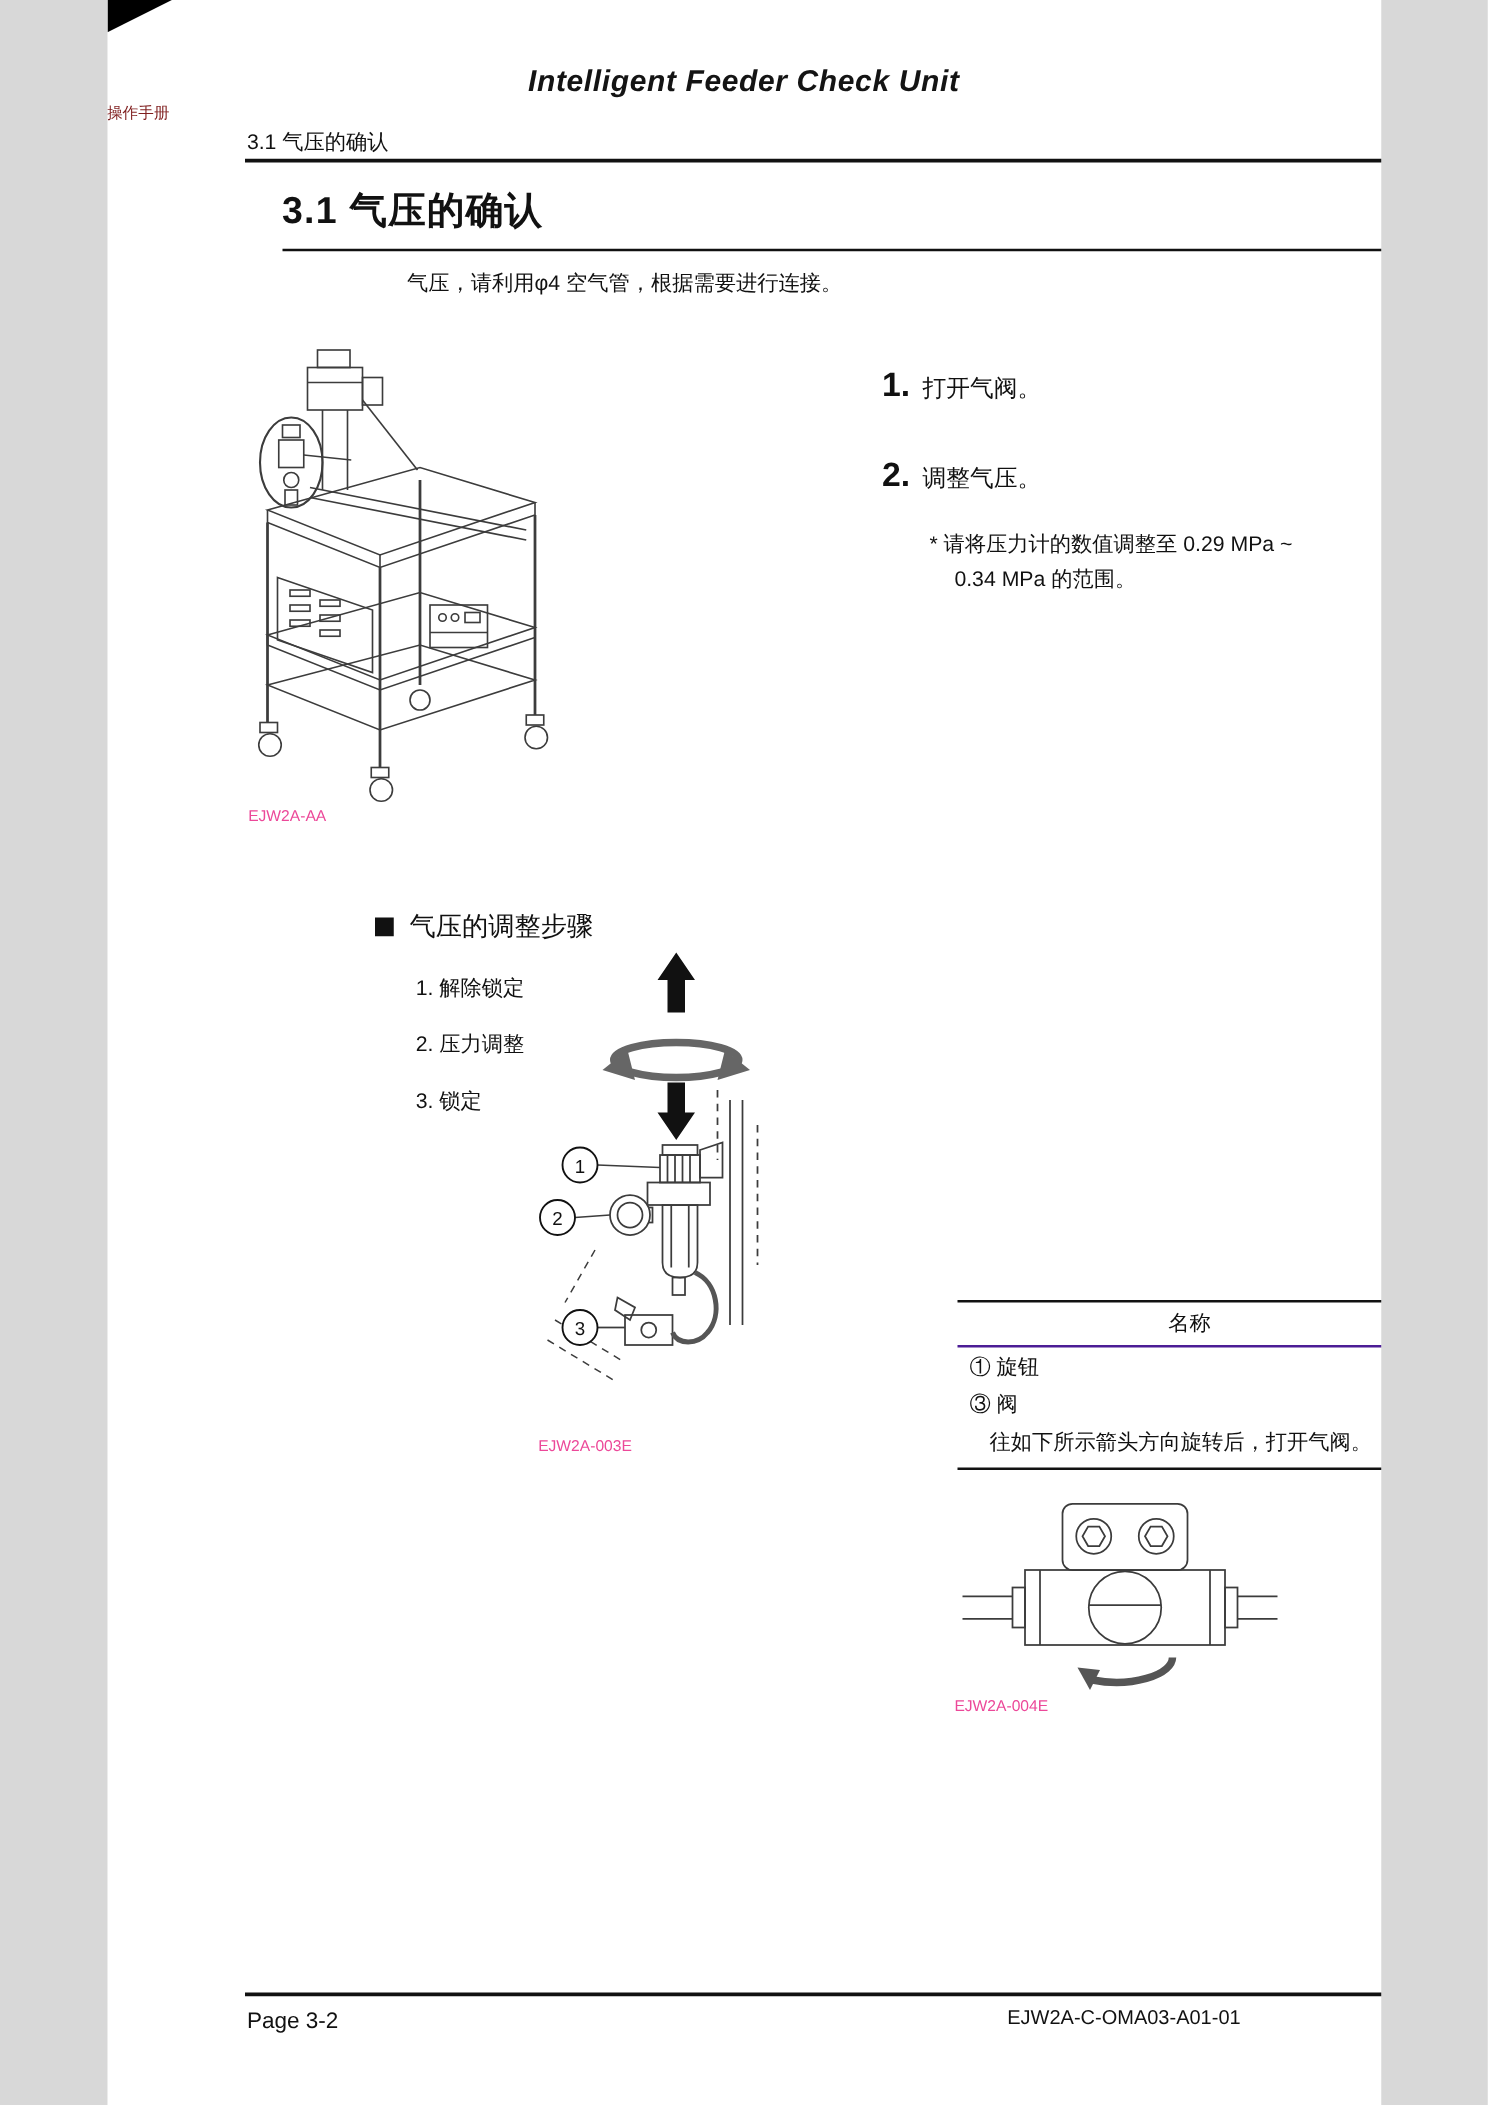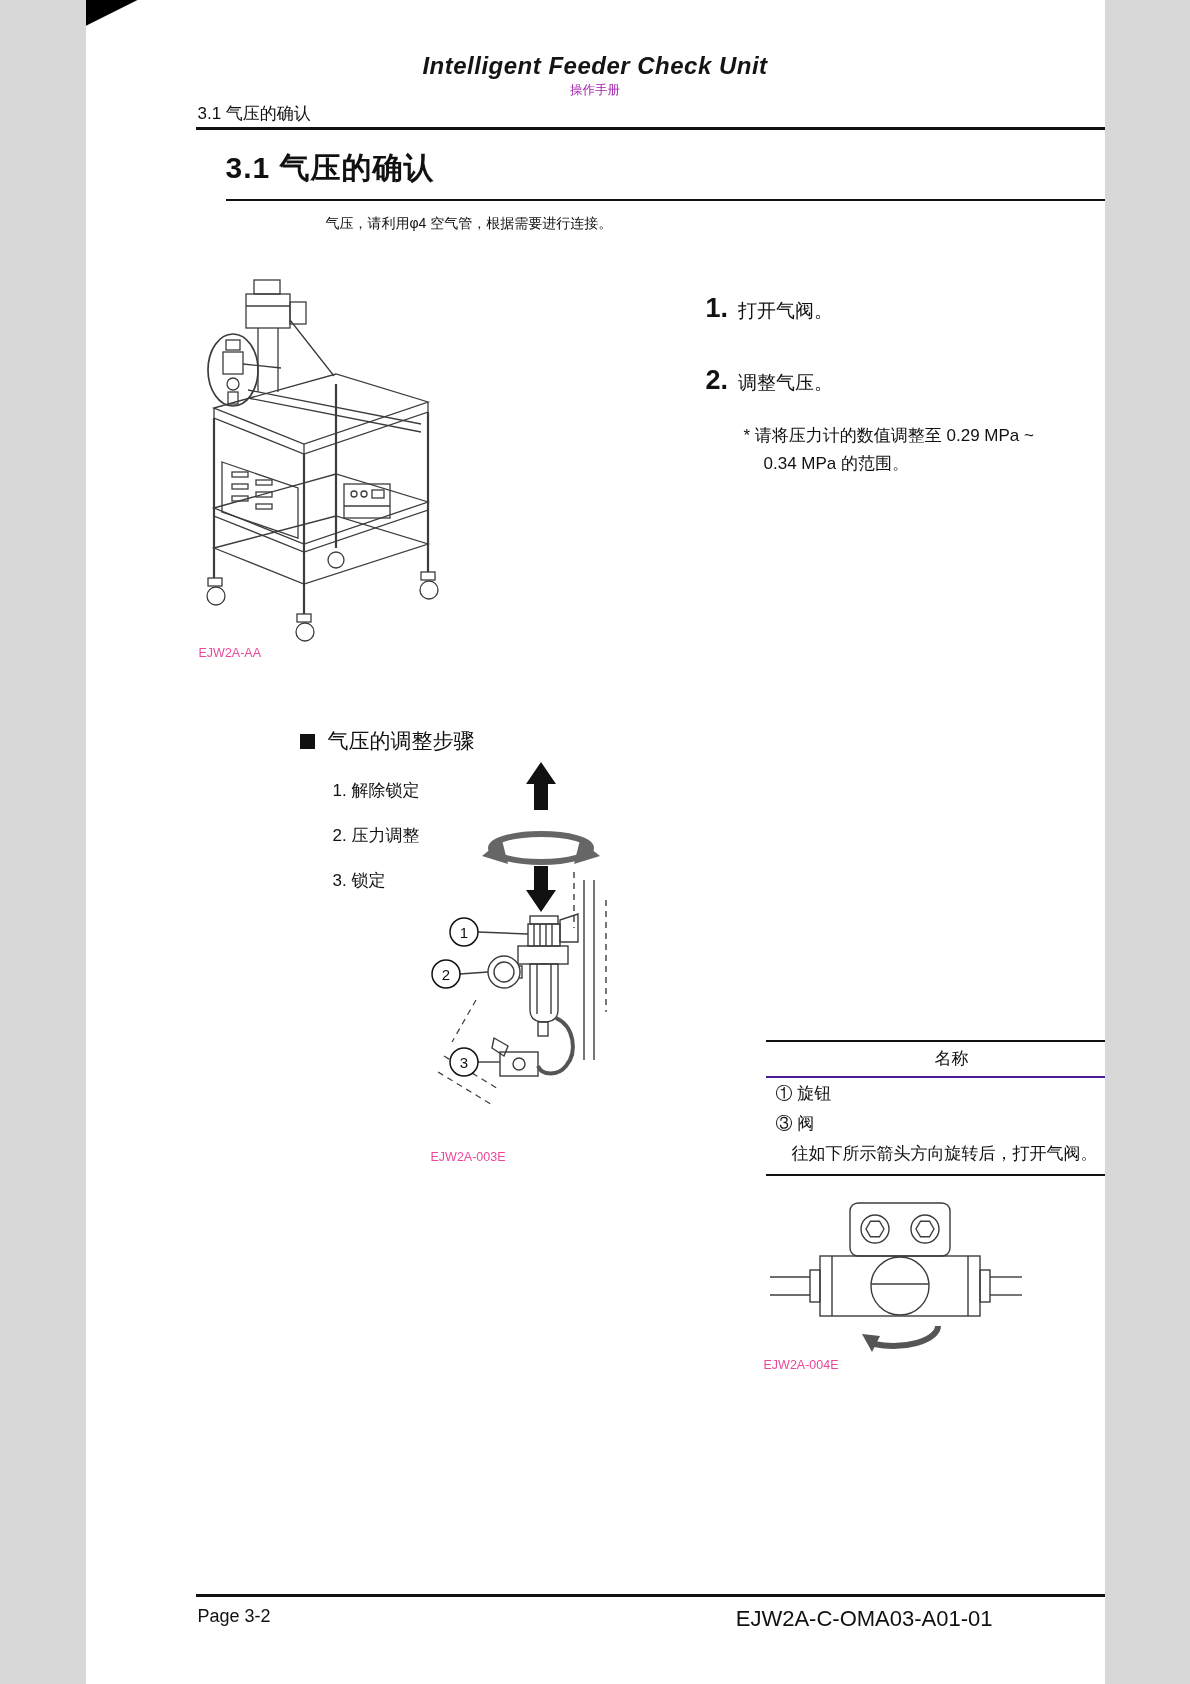--- a/index.html
+++ b/index.html
@@ -14,30 +14,30 @@
     position: absolute; top: 0; left: 0; width: 52px; height: 26px;
     background: #000; clip-path: polygon(0 0, 100% 0, 0 100%);
   }
   .doc-title {
     position: absolute; top: 52px; left: 0; width: 100%;
     text-align: center; font-size: 24px; font-weight: bold; font-style: italic;
     letter-spacing: 0.5px; color: #141414;
   }
   .doc-subtitle {
     position: absolute; top: 82px; left: 0; width: 100%;
-    text-align: center; font-size: 12.5px; color: #a21caf;
+    font-size: 12.5px; color: #7f1d1d;
   }
   .breadcrumb { position: absolute; left: 112px; top: 102px; font-size: 17px; }
   .breadcrumb-rule { left: 110px; top: 127px; width: 970px; height: 2.5px; }
   .section-title {
     position: absolute; left: 140px; top: 148px;
     font-size: 30px; font-weight: bold; letter-spacing: 1px;
   }
   .section-rule { left: 140px; top: 199px; width: 938px; height: 2px; }
-  .intro1 { position: absolute; left: 240px; top: 215px; font-size: 14px; }
+  .intro1 { position: absolute; left: 240px; top: 215px; font-size: 17px; }
   .intro2 { position: absolute; left: 248px; top: 243px; font-size: 17px; }
   .fig { position: absolute; }
   .fig-caption { position: absolute; font-size: 12.5px; color: #ec4899; }
   .step { position: absolute; left: 620px; display: flex; align-items: baseline; gap: 10px; }
   .step-num { font-size: 27px; font-weight: bold; }
   .step-text { font-size: 19px; }
   .note-line1 { position: absolute; left: 658px; top: 424px; font-size: 17px; }
   .note-line2 { position: absolute; left: 678px; top: 452px; font-size: 17px; }
   .proc-header { position: absolute; left: 214px; top: 727px; display: flex; align-items: center; gap: 13px; }
   .proc-square { width: 15px; height: 15px; background: #111; }
@@ -45,21 +45,21 @@
   .proc-item { position: absolute; left: 247px; font-size: 17px; }
   .name-table {
     position: absolute; left: 680px; top: 1040px; width: 372px;
     border-top: 2px solid #111; border-bottom: 2px solid #111; font-size: 17px;
   }
   .name-table .thead { text-align: center; padding: 5px 0 6px; border-bottom: 2px solid #4c1d95; }
   .name-table .trow { padding: 4px 0 3px 10px; }
   .name-table .tnote { padding: 4px 8px 9px 26px; }
   .footer-rule { left: 110px; top: 1594px; width: 968px; height: 2.5px; }
   .footer-page { position: absolute; left: 112px; top: 1606px; font-size: 18px; }
-  .footer-docid { position: absolute; right: 112px; top: 1606px; font-size: 22px; margin-left: 16px; }
+  .footer-docid { position: absolute; right: 112px; top: 1606px; font-size: 16px; margin-left: 16px; }
   svg text { font-family: "Liberation Sans", sans-serif; }
 </style>
 </head>
 <body>
 
 <div id="page">
 
   <div class="corner-artifact"></div>
 
   <div class="doc-title">Intelligent  Feeder Check Unit</div>

